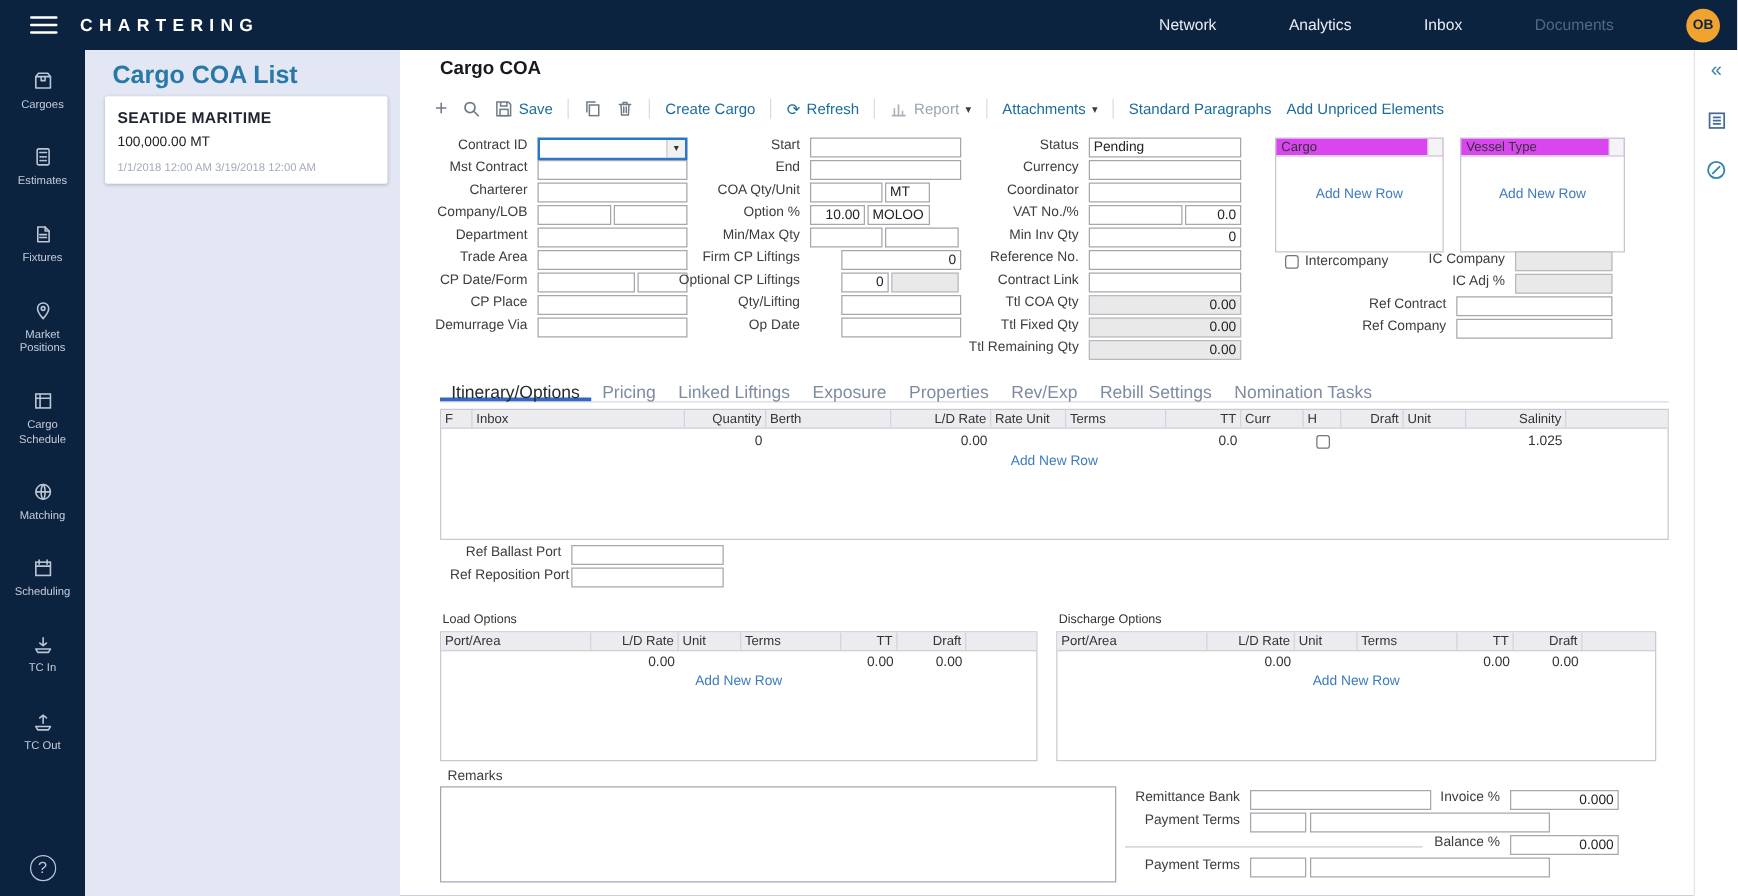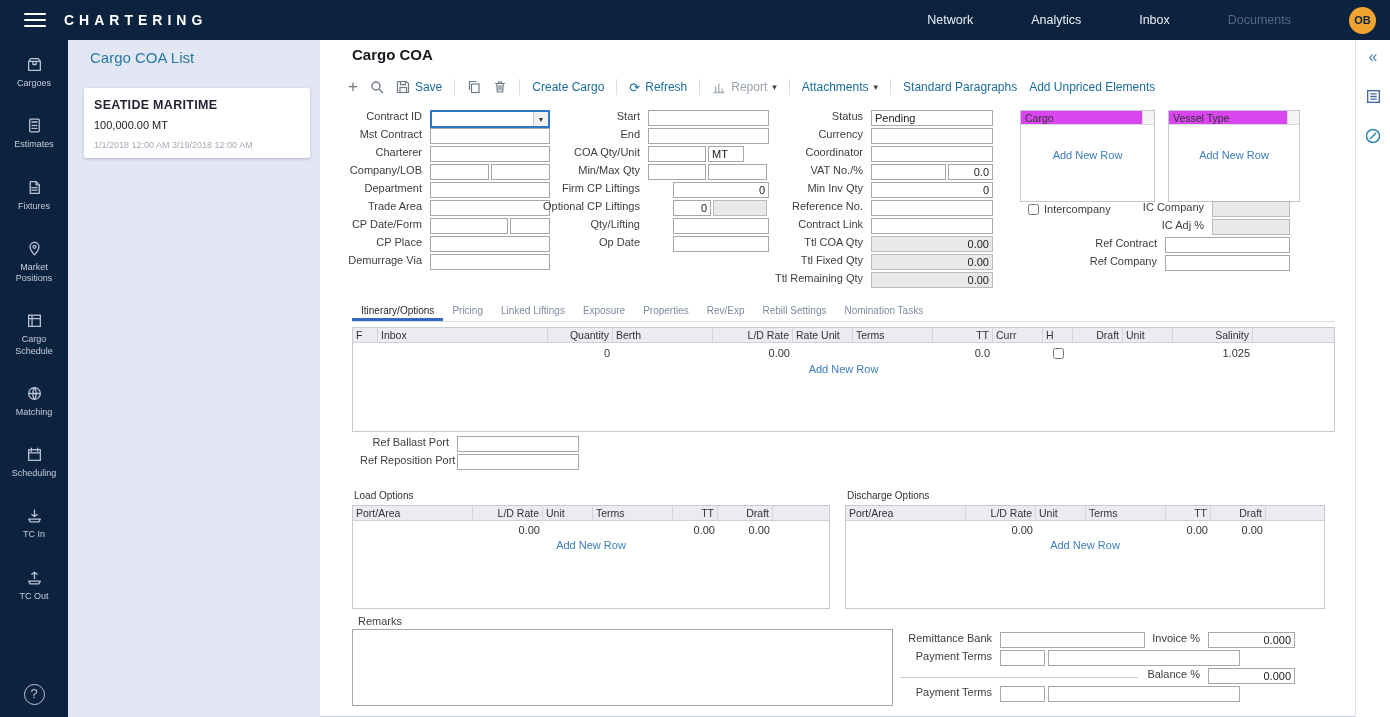--- a/index.html
+++ b/index.html
@@ -26,21 +26,21 @@
   .side-item { display:flex; flex-direction:column; align-items:center; gap:5px; margin-bottom:28px;
                cursor:pointer; width:64px; }
   .side-icon svg { display:block; }
   .side-label { font-size:9px; color:#c6cdd9; text-align:center; line-height:1.25; }
   .side-help { position:absolute; bottom:12px; left:0; width:68px; display:flex; justify-content:center; }
   .help-circle { width:21px; height:21px; border:1.6px solid #b9c3d3; border-radius:50%; color:#b9c3d3;
                  font-size:13px; text-align:center; line-height:18px; cursor:pointer; }
 
   
   .listpanel { position:absolute; top:40px; bottom:0; left:68px; width:252px; background:#e2e7f3; }
-  .listpanel-title { font-size:15px; font-weight:normal; color:#2879a8; margin:9px 0 22px 22px; }
+  .listpanel-title { font-size:20px; font-weight:bold; color:#2879a8; margin:9px 0 5px 22px; }
   .coa-card { width:226px; margin-left:16px; background:#fff; border-radius:2px;
               box-shadow:0 1px 3px rgba(60,70,100,.3); padding:10px 10px 8px; cursor:pointer; }
   .coa-name { font-size:12.5px; font-weight:bold; color:#1f2430; letter-spacing:.3px; }
   .coa-qty { font-size:11px; color:#222; margin-top:7px; }
   .coa-dates { font-size:9px; color:#a3abb8; margin-top:9px; }
 
   
   .main { position:absolute; top:40px; bottom:0; left:320px; width:1035px; background:#fff;
           overflow:hidden; border-bottom:1px solid #c8d0de; }
   .main-title { position:absolute; top:6px; left:32px; font-size:15px; font-weight:bold; color:#16191f; }
@@ -79,21 +79,21 @@
   .gridbox { position:absolute; top:0; height:92px; border:1px solid #c6c6cf; background:#fff; }
   .gb-head { height:14px; background:#d946ef; border-bottom:1px solid #d8d8de; display:flex; }
   .gb-title { flex:1; padding:1px 4px; font-size:10.5px; color:#333; }
   .gb-stub { width:12px; background:#f4f4f7; border-left:1px solid #d8d8de; }
   .addrow { color:#3c7cbd; cursor:pointer; font-size:11px; }
   .gb-add { display:block; text-align:center; margin-top:24px; }
 
   
   .tabs { position:absolute; left:32px; top:264px; width:983px; border-bottom:1px solid #d9d9e0;
           display:flex; height:18px; }
-  .tab { padding:1px 9px 0; font-size:10px; color:#7e8ba1; cursor:pointer; border-bottom:3px solid transparent; }
+  .tab { padding:1px 9px 0; font-size:14px; color:#7e8ba1; cursor:pointer; border-bottom:3px solid transparent; }
   .tab.active { color:#26292e; border-bottom-color:#3566c4; }
 
   
   .datatable { position:absolute; border:1px solid #c9c9d2; background:#fff; }
   .dt-head { display:flex; background:#ebebf0; border-bottom:1px solid #cfcfd8; height:15px; }
   .dt-head .cell { border-right:1px solid #d4d4dc; padding:1px 3px; font-size:10.5px; color:#333;
                    white-space:nowrap; overflow:hidden; }
   .dt-head .fill { border-right:none; flex:1; }
   .dt-row { display:flex; height:20px; align-items:center; }
   .dt-row .cell { padding:1px 3px; font-size:11px; overflow:hidden; }
@@ -352,20 +352,25 @@
         <input class="fld" style="width: 121px;" value="">
       </div>
       <div class="frow">
         <span class="flabel">End</span>
         <input class="fld" style="width: 121px;" value="">
       </div>
       <div class="frow">
         <span class="flabel">COA Qty/Unit</span>
         <input class="fld" style="width: 58px;" value="">
         <input class="fld" style="width: 36px; margin-left: 2px;" value="MT">
+      </div>
+      <div class="frow">
+        <span class="flabel">Option %</span>
+        <input class="fld ra" style="width: 44px;" value="10.00">
+        <input class="fld" style="width: 50px; margin-left: 2px;" value="MOLOO">
       </div>
       <div class="frow">
         <span class="flabel">Min/Max Qty</span>
         <input class="fld" style="width: 58px;" value="">
         <input class="fld" style="width: 59px; margin-left: 2px;" value="">
       </div>
       <div class="frow">
         <span class="flabel">Firm CP Liftings</span>
         <input class="fld ra" style="width: 96px; margin-left: 25px;" value="0">
       </div>

